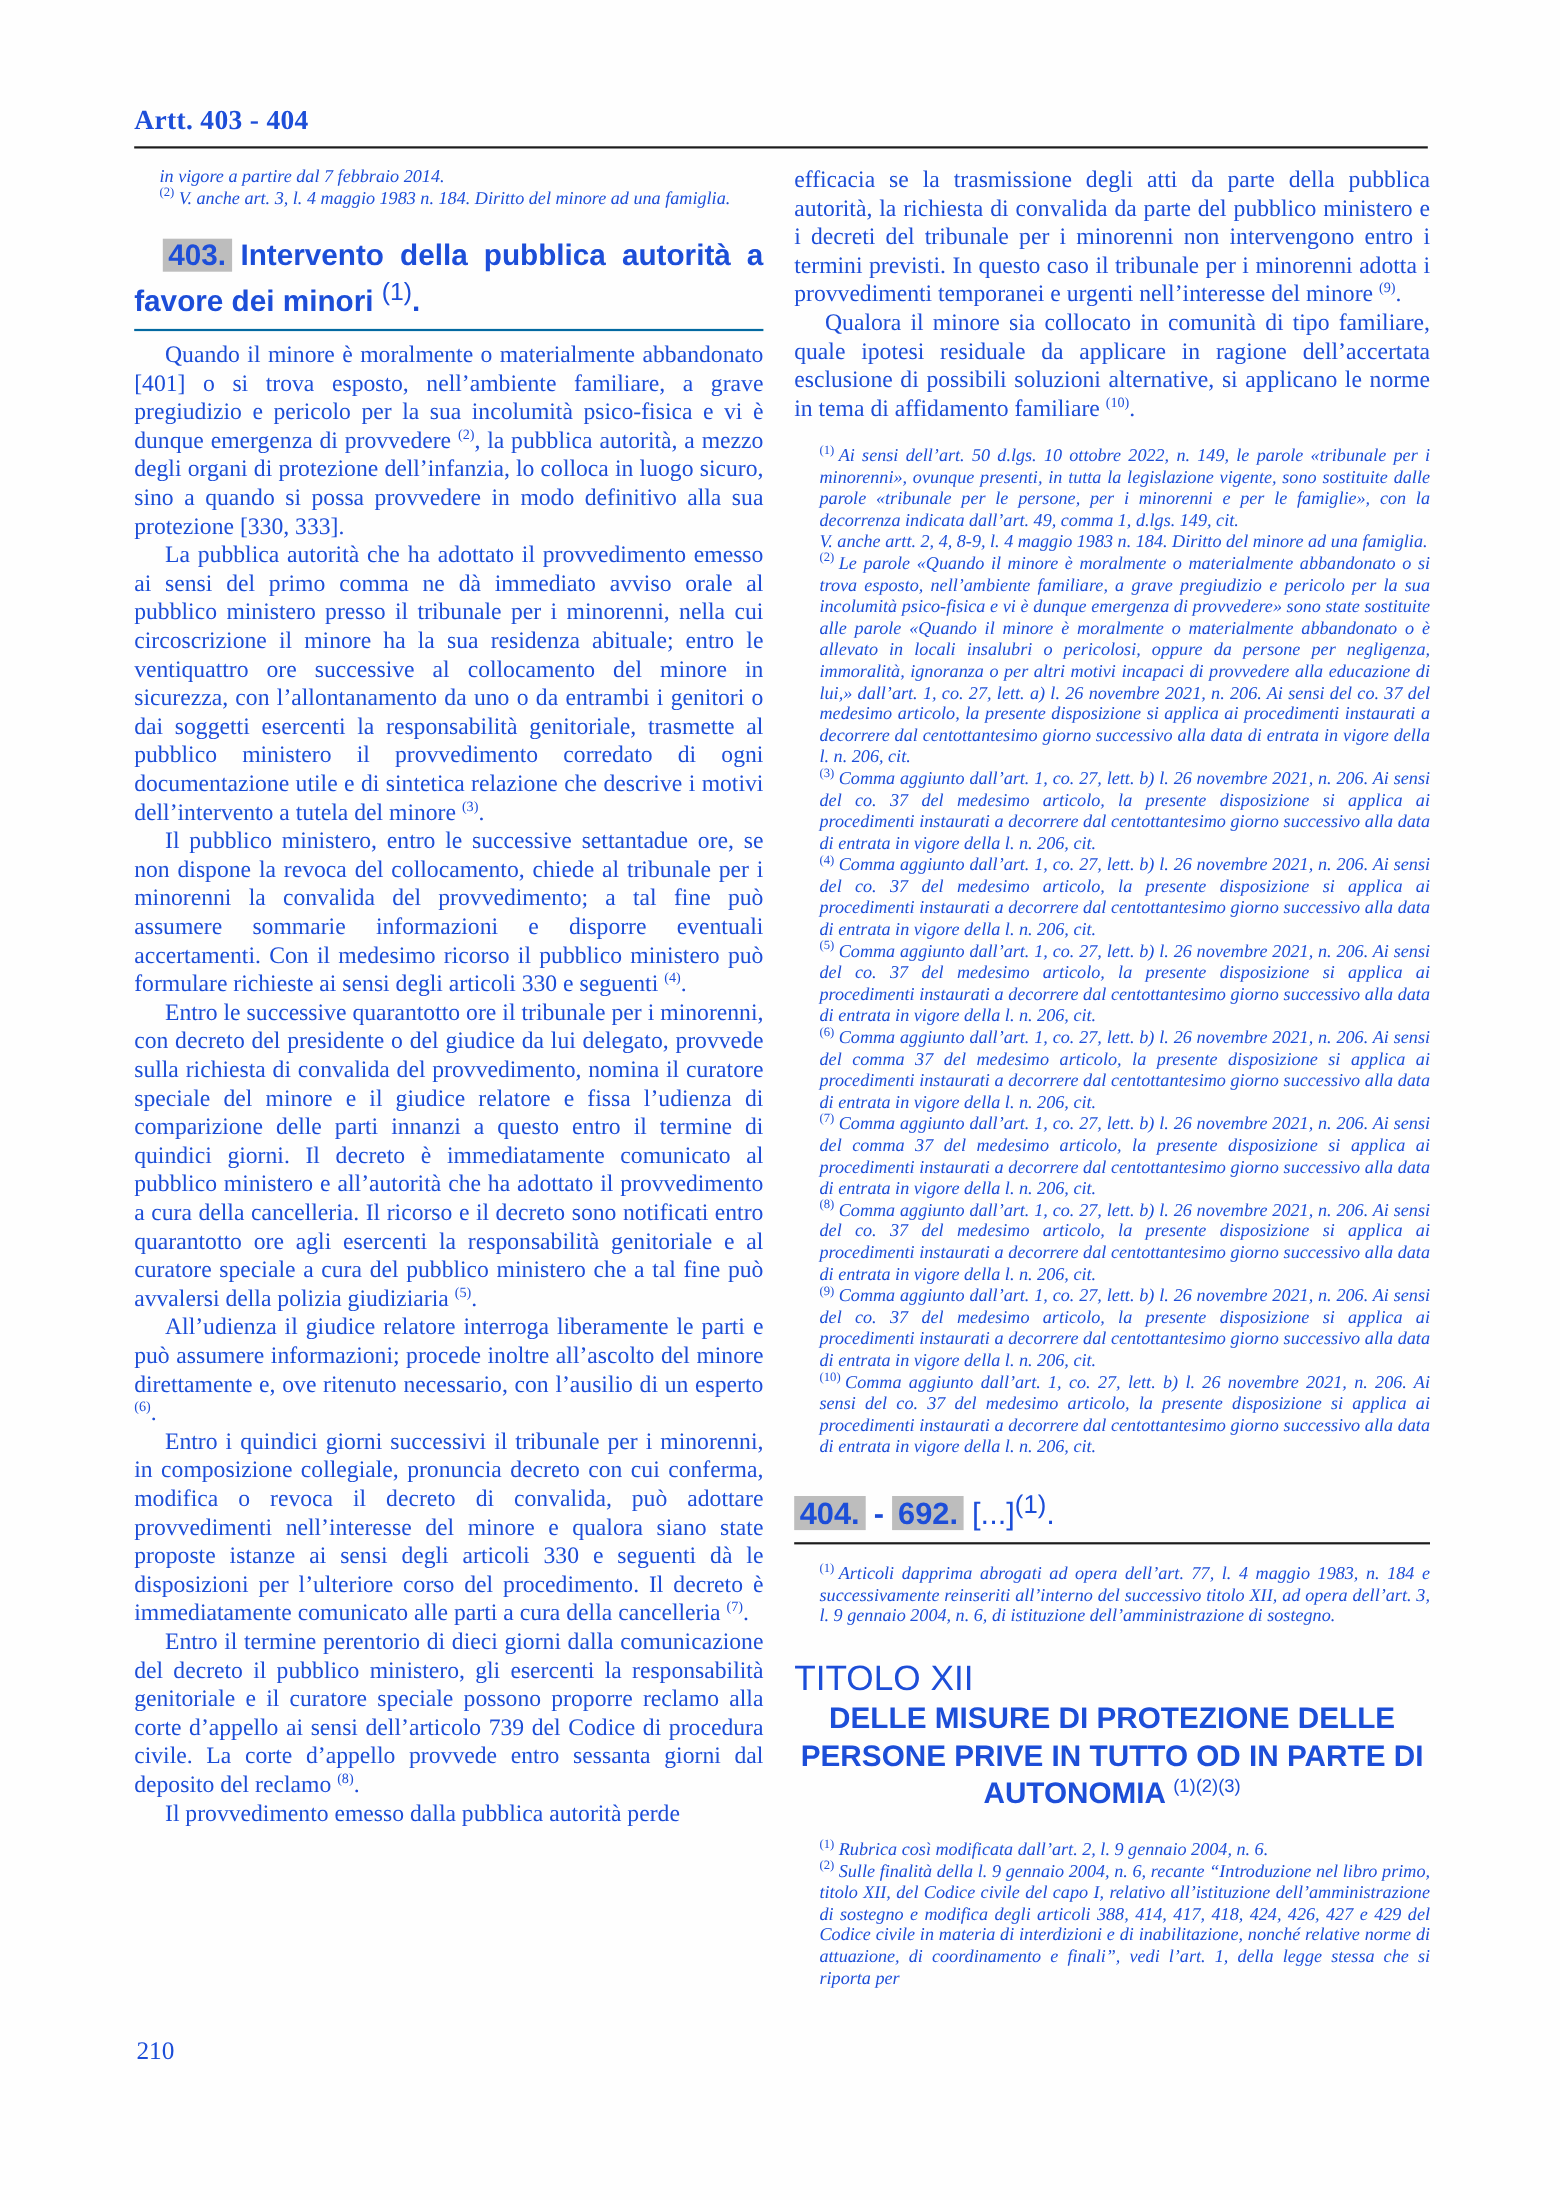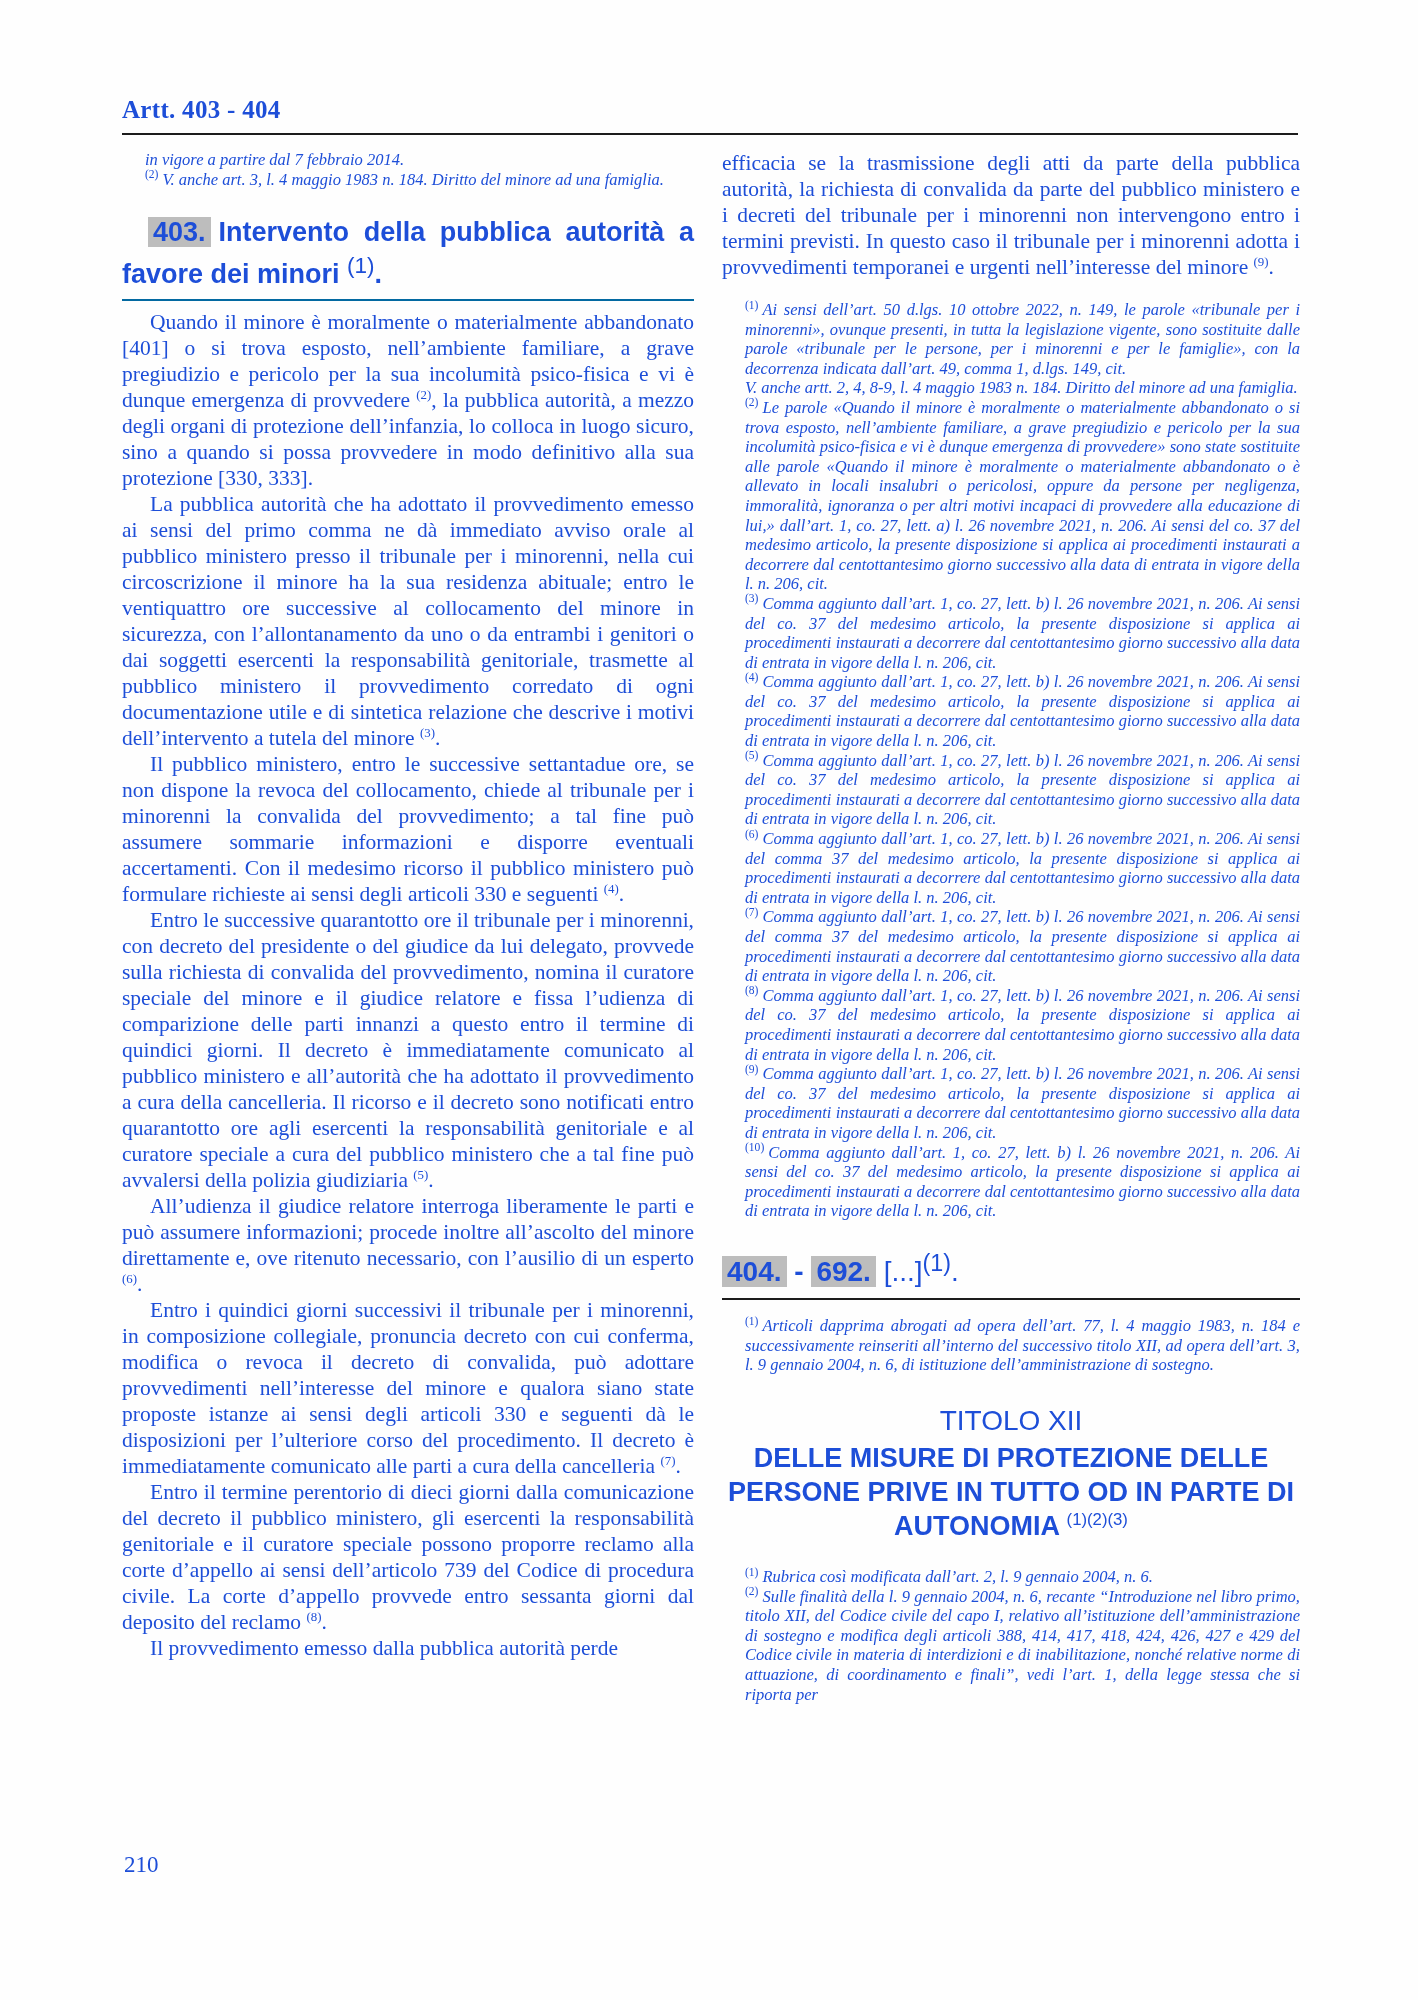--- a/index.html
+++ b/index.html
@@ -71,23 +71,23 @@
   .art-range {
     margin: 24px 0 0 0;
     font-family: "Liberation Sans", sans-serif;
     font-weight: 700; font-size: 28px; line-height: 36px;
     padding-bottom: 8px; border-bottom: 2px solid #1c1c1c;
   }
   .art-range .plain { font-weight: 400; }
 
   
   .titolo-kicker {
-    margin-top: 30px; text-align: center;
+    margin-top: 30px; text-align: left;
     font-family: "Liberation Sans", sans-serif;
-    font-weight: 400; font-size: 28px; line-height: 32px;
+    font-weight: 400; font-size: 32px; line-height: 32px;
   }
   .titolo-title {
     margin-top: 4px; text-align: center;
     font-family: "Liberation Sans", sans-serif;
     font-weight: 700; font-size: 27px; line-height: 34px;
   }
   .titolo-title sup { font-weight: 400; font-size: 0.62em; line-height: 0; }
 
   
   .page-number {
@@ -125,20 +125,21 @@
       <p>Entro i quindici giorni successivi il tribunale per i minorenni, in composizione collegiale, pronuncia decreto con cui conferma, modifica o revoca il decreto di convalida, può adottare provvedimenti nell’interesse del minore e qualora siano state proposte istanze ai sensi degli articoli 330 e seguenti dà le disposizioni per l’ulteriore corso del procedimento. Il decreto è immediatamente comunicato alle parti a cura della cancelleria <sup>(7)</sup>.</p>
       <p>Entro il termine perentorio di dieci giorni dalla comunicazione del decreto il pubblico ministero, gli esercenti la responsabilità genitoriale e il curatore speciale possono proporre reclamo alla corte d’appello ai sensi dell’articolo 739 del Codice di procedura civile. La corte d’appello provvede entro sessanta giorni dal deposito del reclamo <sup>(8)</sup>.</p>
       <p>Il provvedimento emesso dalla pubblica autorità perde</p>
     </div>
   </div>
 
   <div class="col col-right">
 
     <div class="body">
       <p class="noindent">efficacia se la trasmissione degli atti da parte della pubblica autorità, la richiesta di convalida da parte del pubblico ministero e i decreti del tribunale per i minorenni non intervengono entro i termini previsti. In questo caso il tribunale per i minorenni adotta i provvedimenti temporanei e urgenti nell’interesse del minore <sup>(9)</sup>.</p>
+      <p>Qualora il minore sia collocato in comunità di tipo familiare, quale ipotesi residuale da applicare in ragione dell’accertata esclusione di possibili soluzioni alternative, si applicano le norme in tema di affidamento familiare <sup>(10)</sup>.</p>
     </div>
 
     <div class="fn-block">
       <div class="fn-bar"></div>
       <div class="fn-body">
         <div class="fn-item"><sup>(1)</sup><span>Ai sensi dell’art. 50 d.lgs. 10 ottobre 2022, n. 149, le parole «tribunale per i minorenni», ovunque presenti, in tutta la legislazione vigente, sono sostituite dalle parole «tribunale per le persone, per i minorenni e per le famiglie», con la decorrenza indicata dall’art. 49, comma 1, d.lgs. 149, cit.</span></div>
         <div class="fn-item">V. anche artt. 2, 4, 8-9, l. 4 maggio 1983 n. 184. Diritto del minore ad una famiglia.</div>
         <div class="fn-item"><sup>(2)</sup><span>Le parole «Quando il minore è moralmente o materialmente abbandonato o si trova esposto, nell’ambiente familiare, a grave pregiudizio e pericolo per la sua incolumità psico-fisica e vi è dunque emergenza di provvedere» sono state sostituite alle parole «Quando il minore è moralmente o materialmente abbandonato o è allevato in locali insalubri o pericolosi, oppure da persone per negligenza, immoralità, ignoranza o per altri motivi incapaci di provvedere alla educazione di lui,» dall’art. 1, co. 27, lett. a) l. 26 novembre 2021, n. 206. Ai sensi del co. 37 del medesimo articolo, la presente disposizione si applica ai procedimenti instaurati a decorrere dal centottantesimo giorno successivo alla data di entrata in vigore della l. n. 206, cit.</span></div>
         <div class="fn-item"><sup>(3)</sup><span>Comma aggiunto dall’art. 1, co. 27, lett. b) l. 26 novembre 2021, n. 206. Ai sensi del co. 37 del medesimo articolo, la presente disposizione si applica ai procedimenti instaurati a decorrere dal centottantesimo giorno successivo alla data di entrata in vigore della l. n. 206, cit.</span></div>
         <div class="fn-item"><sup>(4)</sup><span>Comma aggiunto dall’art. 1, co. 27, lett. b) l. 26 novembre 2021, n. 206. Ai sensi del co. 37 del medesimo articolo, la presente disposizione si applica ai procedimenti instaurati a decorrere dal centottantesimo giorno successivo alla data di entrata in vigore della l. n. 206, cit.</span></div>

